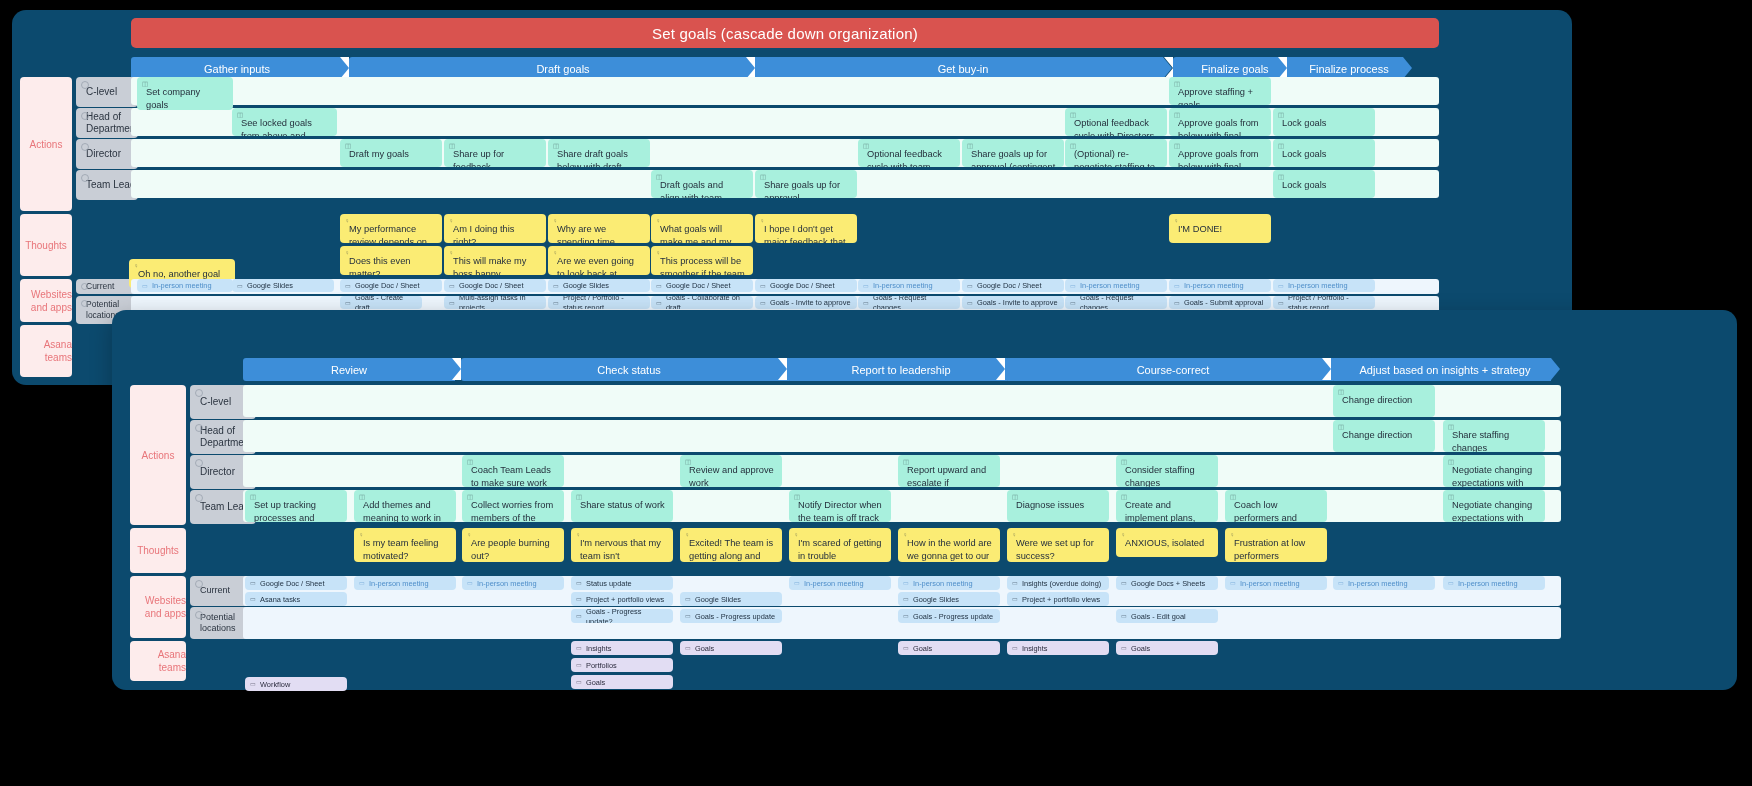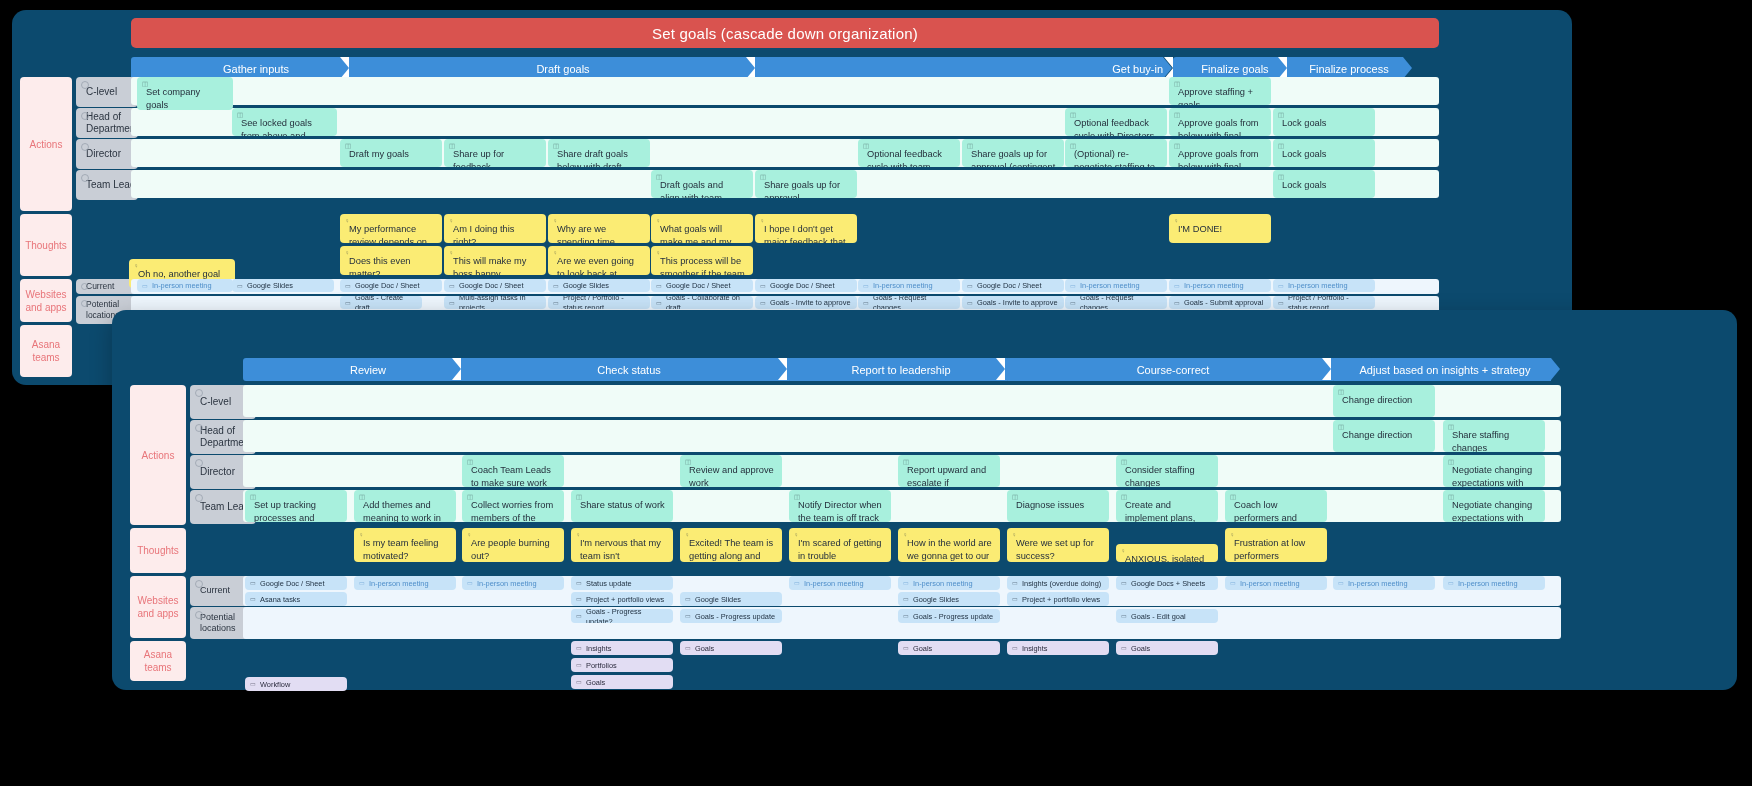--- a/index.html
+++ b/index.html
@@ -13,27 +13,27 @@
     display:flex;align-items:center;justify-content:center;font-size:15px;letter-spacing:.2px;}
 
   .phase-row{position:absolute;display:flex;height:23px;}
   .phase{position:relative;background:#3d8ed9;color:#fff;font-size:11px;
     display:flex;align-items:center;justify-content:center;height:23px;margin-right:9px;
     border-radius:3px;}
   .phase:last-child{margin-right:0;}
   .phase.arrow::after{content:"";position:absolute;left:100%;top:0;width:0;height:0;
     border-top:11.5px solid transparent;border-bottom:11.5px solid transparent;
     border-left:9px solid #3d8ed9;}
-  .phase.arrow{border-top-right-radius:0;border-bottom-right-radius:0;padding-left:19px;}
+  .phase.arrow{border-top-right-radius:0;border-bottom-right-radius:0;}
   .phase.indent{padding-left:8px;}
   .phase.indent::before{content:"";position:absolute;right:100%;top:0;width:0;height:0;
     border-top:11.5px solid #fff;border-bottom:11.5px solid #fff;border-left:9px solid transparent;}
 
   .lane-label{position:absolute;background:#fdecec;color:#e8757a;font-size:10px;
-    display:flex;align-items:center;justify-content:center;border-radius:4px;text-align:center;line-height:1.3;}
+    display:flex;align-items:center;justify-content:center;border-radius:4px;text-align:right;line-height:1.3;}
   .role-label{position:absolute;background:#c9ced6;color:#2b3440;font-size:10px;
     border-radius:4px;display:flex;align-items:center;padding-left:10px;line-height:1.25;}
   .role-label .dot{position:absolute;left:5px;top:4px;width:6px;height:6px;border-radius:50%;
     border:1px solid #9aa3ae;opacity:.8;}
 
   .stripe{position:absolute;border-radius:3px;}
   .stripe.mint{background:#f0fcf8;}
   .stripe.blue{background:#eef6fd;}
 
   .card{position:absolute;border-radius:4px;font-size:9.3px;line-height:1.35;
@@ -56,21 +56,21 @@
 
   <div class="title-bar" id="t1-title" style="left:119px;top:8px;width:1308px;height:30px;">Set goals (cascade down organization)</div>
 
   <div class="phase-row" id="t1-phases" style="left:119px;top:47px;">
       <div class="phase arrow" style="left: 0px; width: 212px; position: absolute;">
         <span>Gather inputs</span>
       </div>
       <div class="phase arrow indent" style="left: 218px; width: 412px; position: absolute;">
         <span>Draft goals</span>
       </div>
-      <div class="phase arrow indent" style="left: 624px; width: 400px; position: absolute; justify-content: flex-end;">
+      <div class="phase arrow indent" style="left: 624px; width: 400px; position: absolute;">
         <span>Get buy-in</span>
       </div>
       <div class="phase arrow indent" style="left: 1042px; width: 108px; position: absolute;">
         <span>Finalize goals</span>
       </div>
       <div class="phase arrow indent" style="left: 1156px; width: 108px; position: absolute;">
         <span>Finalize process</span>
       </div>
     </div>
 
@@ -343,21 +343,21 @@
       <div class="card action" style="left: 1004px; top: 180px; width: 102px; height: 32px;"><span class="gl">◫</span><span>Create and implement plans, change processes</span></div>
       <div class="card action" style="left: 1113px; top: 180px; width: 102px; height: 32px;"><span class="gl">◫</span><span>Coach low performers and support teammates</span></div>
       <div class="card action" style="left: 1331px; top: 180px; width: 102px; height: 32px;"><span class="gl">◫</span><span>Negotiate changing expectations with leadership</span></div>
       <div class="card thought" style="left: 242px; top: 218px; width: 102px; height: 34px;"><span class="gl">♀</span><span>Is my team feeling motivated?</span></div>
       <div class="card thought" style="left: 350px; top: 218px; width: 102px; height: 34px;"><span class="gl">♀</span><span>Are people burning out?</span></div>
       <div class="card thought" style="left: 459px; top: 218px; width: 102px; height: 34px;"><span class="gl">♀</span><span>I'm nervous that my team isn't performing well</span></div>
       <div class="card thought" style="left: 568px; top: 218px; width: 102px; height: 34px;"><span class="gl">♀</span><span>Excited! The team is getting along and growing</span></div>
       <div class="card thought" style="left: 677px; top: 218px; width: 102px; height: 34px;"><span class="gl">♀</span><span>I'm scared of getting in trouble</span></div>
       <div class="card thought" style="left: 786px; top: 218px; width: 102px; height: 34px;"><span class="gl">♀</span><span>How in the world are we gonna get to our goal?!</span></div>
       <div class="card thought" style="left: 895px; top: 218px; width: 102px; height: 34px;"><span class="gl">♀</span><span>Were we set up for success?</span></div>
-      <div class="card thought" style="left: 1004px; top: 218px; width: 102px; height: 18px; margin-top: 16px;"><span class="gl">♀</span><span>ANXIOUS, isolated</span></div>
+      <div class="card thought" style="left: 1004px; top: 218px; width: 102px; height: 29px;"><span class="gl">♀</span><span>ANXIOUS, isolated</span></div>
       <div class="card thought" style="left: 1113px; top: 218px; width: 102px; height: 34px;"><span class="gl">♀</span><span>Frustration at low performers</span></div>
       <div class="stripe blue" style="left: 131px; top: 266px; width: 1318px; height: 30px;"></div>
       <div class="stripe blue" style="left: 131px; top: 297px; width: 1318px; height: 32px;"></div>
       <div class="card web" style="left: 133px; top: 266px; width: 102px; height: 14px;">
         <span class="gl">▭</span>
         <span>Google Doc / Sheet</span>
       </div>
       <div class="card web muted" style="left: 242px; top: 266px; width: 102px; height: 14px;">
         <span class="gl">▭</span>
         <span>In-person meeting</span>

